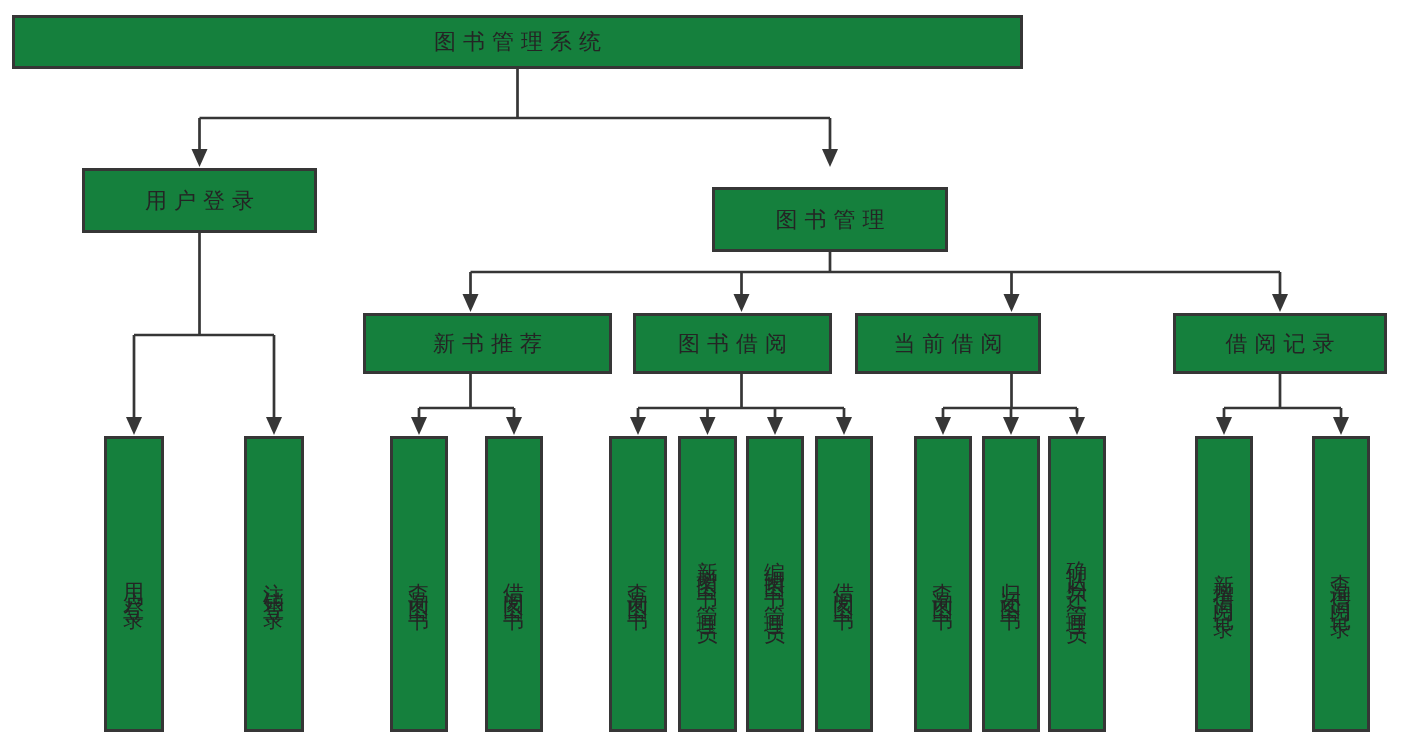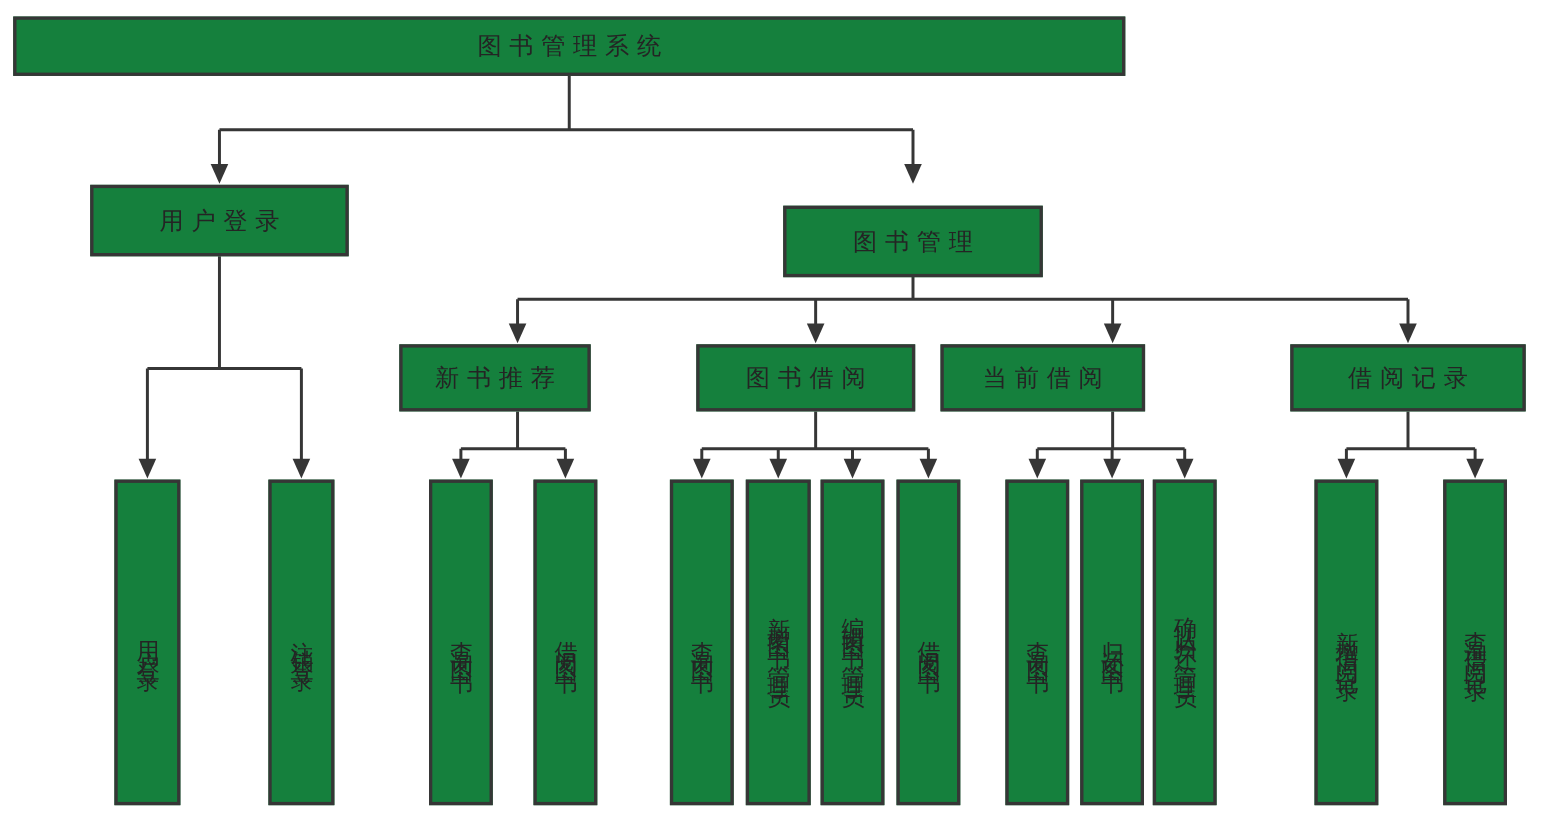--- a/index.html
+++ b/index.html
@@ -65,21 +65,21 @@
       <polygon points="1069,417 1085,417 1077,435" fill="#363636"></polygon>
       <polygon points="1216,417 1232,417 1224,435" fill="#363636"></polygon>
       <polygon points="1333,417 1349,417 1341,435" fill="#363636"></polygon>
     </svg>
 
   <div class="node h" id="n-root" style="left:12px;top:15px;width:1011px;height:54px;">图书管理系统</div>
 
   <div class="node h" id="n-user-login" style="left:82px;top:168px;width:235px;height:65px;">用户登录</div>
   <div class="node h" id="n-book-mgmt" style="left:712px;top:168px;width:236px;height:65px;margin-top:19px;">图书管理</div>
 
-  <div class="node h" id="n-c0" style="left:363px;top:313px;width:174px;height:61px;">新书推荐</div>
+  <div class="node h" id="n-c0" style="left:363px;top:313px;width:249px;height:61px;">新书推荐</div>
   <div class="node h" id="n-c1" style="left:633px;top:313px;width:199px;height:61px;">图书借阅</div>
   <div class="node h" id="n-c2" style="left:855px;top:313px;width:186px;height:61px;">当前借阅</div>
   <div class="node h" id="n-c3" style="left:1173px;top:313px;width:214px;height:61px;">借阅记录</div>
 
   <div class="node v" id="lf-a0" style="left:104px;top:436px;width:60px;height:296px;">用户登录</div>
   <div class="node v" id="lf-a1" style="left:244px;top:436px;width:60px;height:296px;">注销登录</div>
 
   <div class="node v" id="lf-b00" style="left:390px;top:436px;width:58px;height:296px;">查询图书</div>
   <div class="node v" id="lf-b01" style="left:485px;top:436px;width:58px;height:296px;">借阅图书</div>
 

